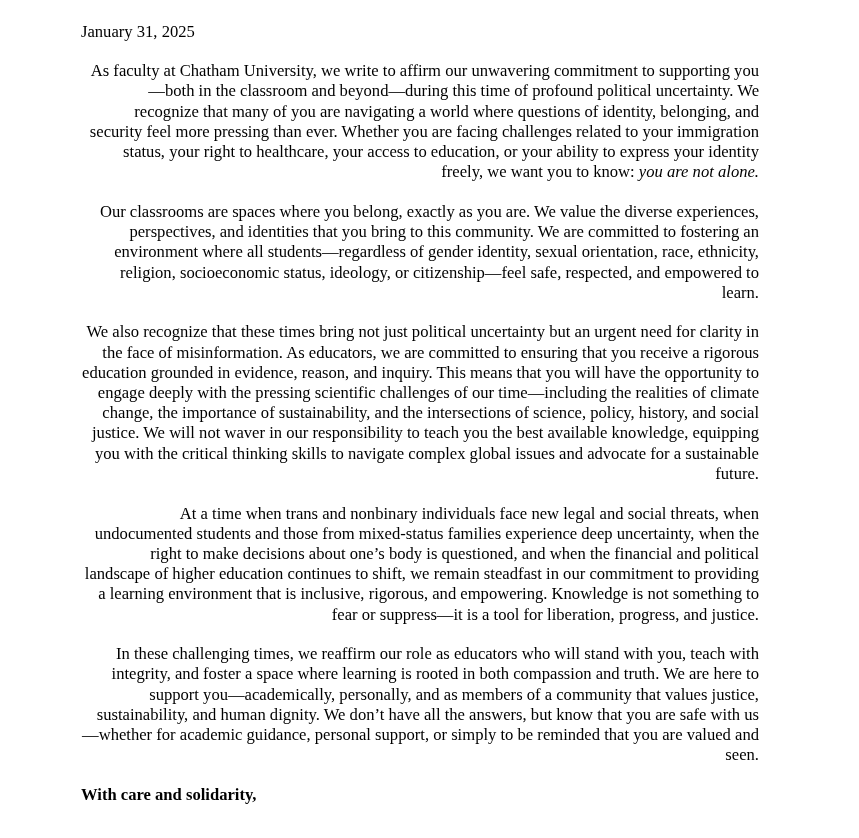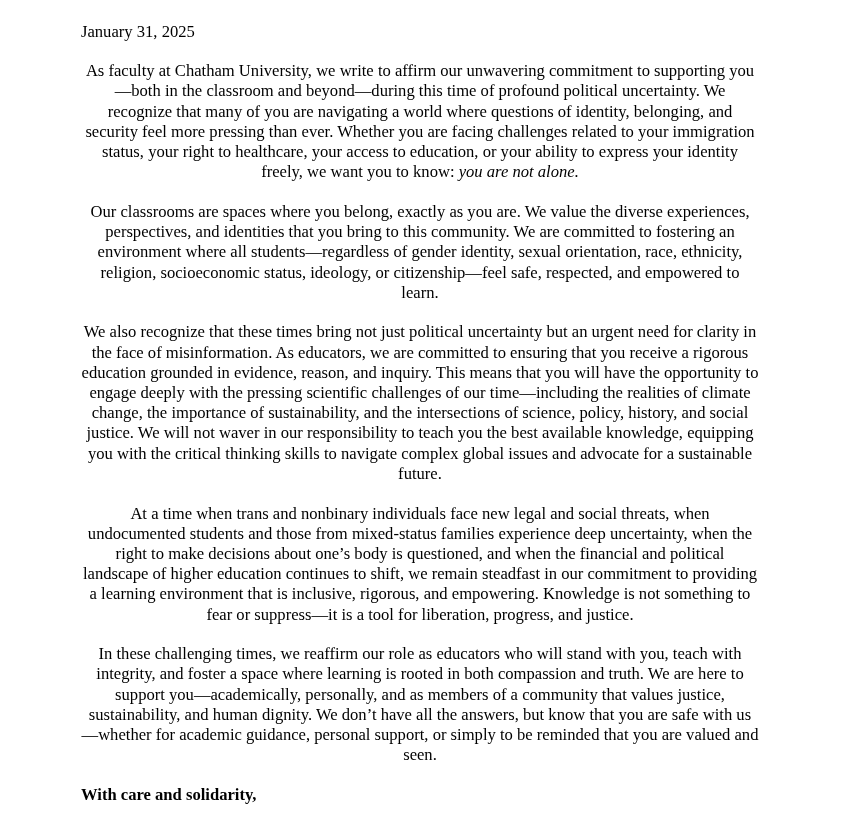--- a/index.html
+++ b/index.html
@@ -36,21 +36,21 @@
   .salutation {
     font-size: 16.6px;
     line-height: 20.2px;
     font-weight: bold;
     margin: 0 0 20px 0;
   }
   .body-para {
     font-size: 16.6px;
     line-height: 20.2px;
     margin: 0 0 19.5px 0;
-    text-align: center;
+    text-align: right;
     hyphens: none;
   }
   .body-para:last-of-type {
     margin-bottom: 0;
   }
   .closing {
     font-size: 16.6px;
     line-height: 20.2px;
     font-weight: bold;
     margin: 0;

